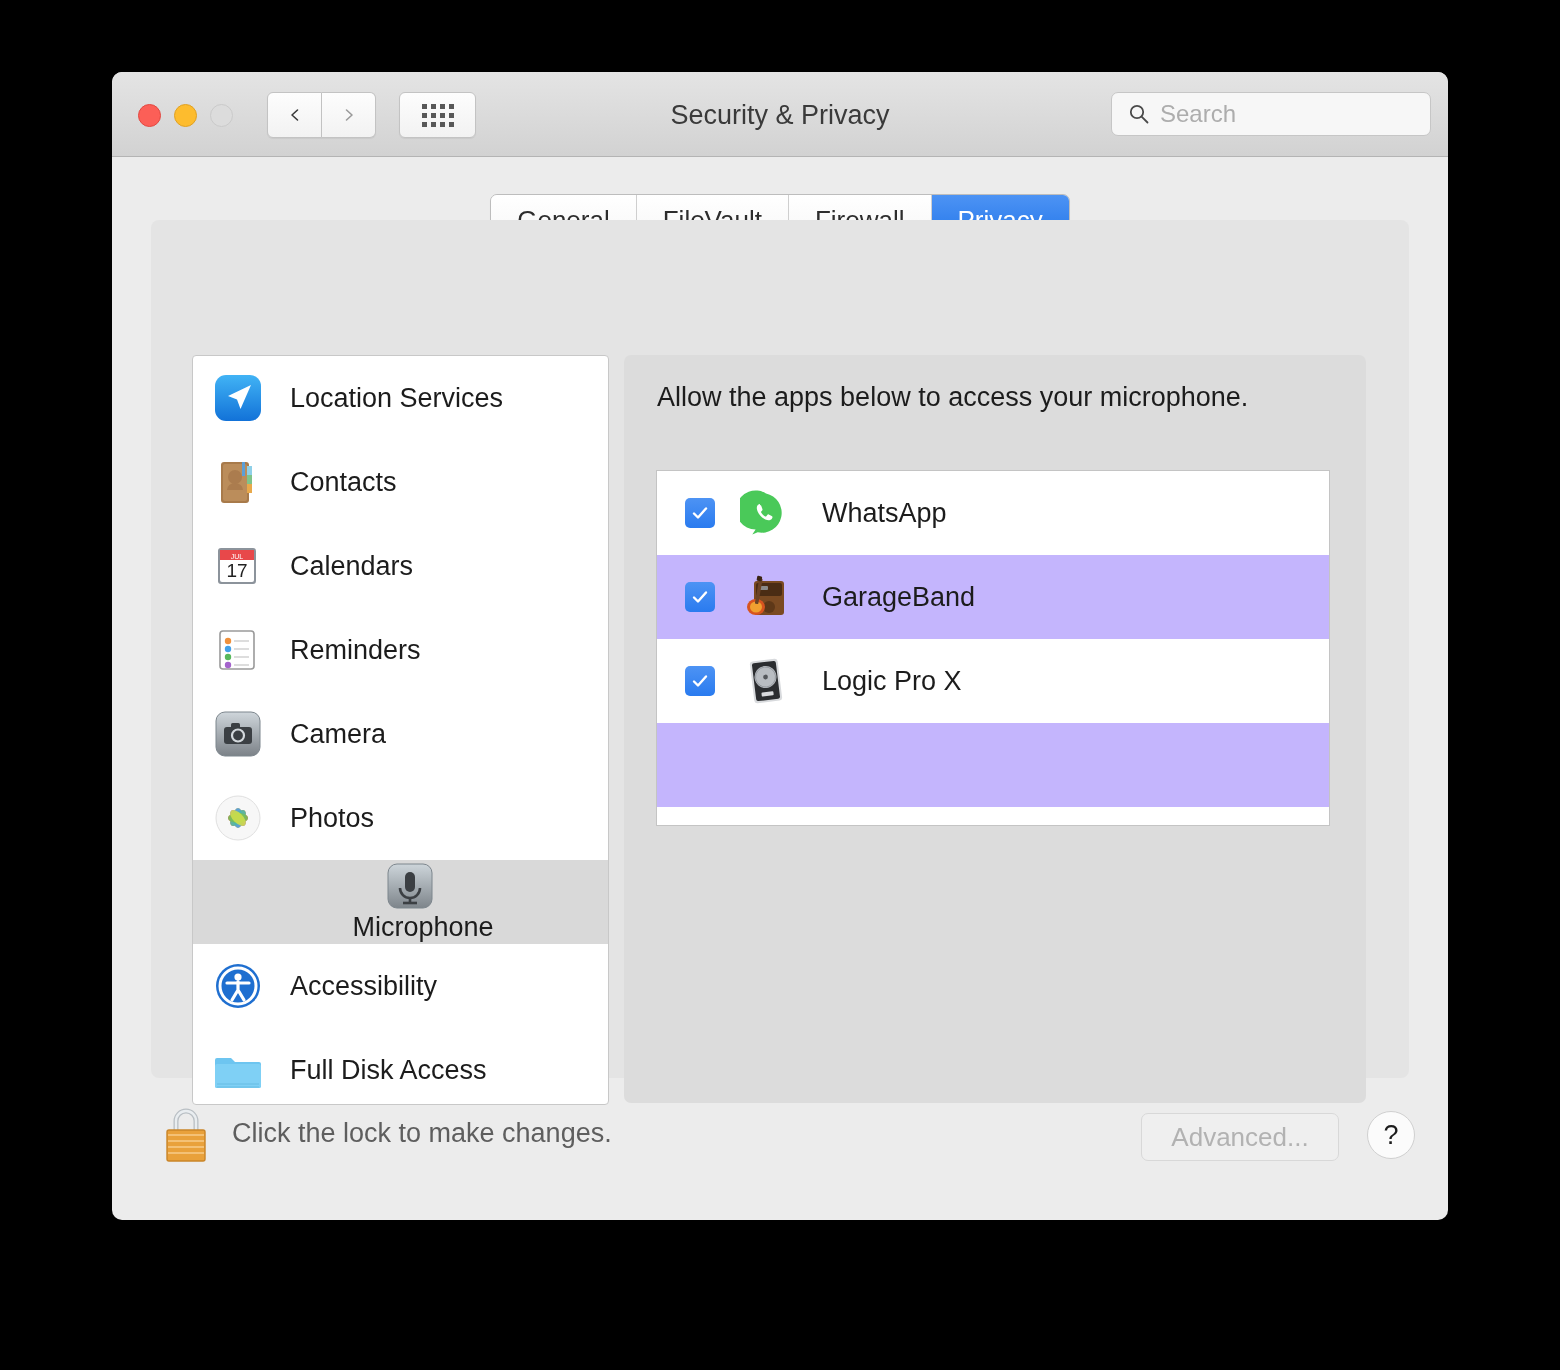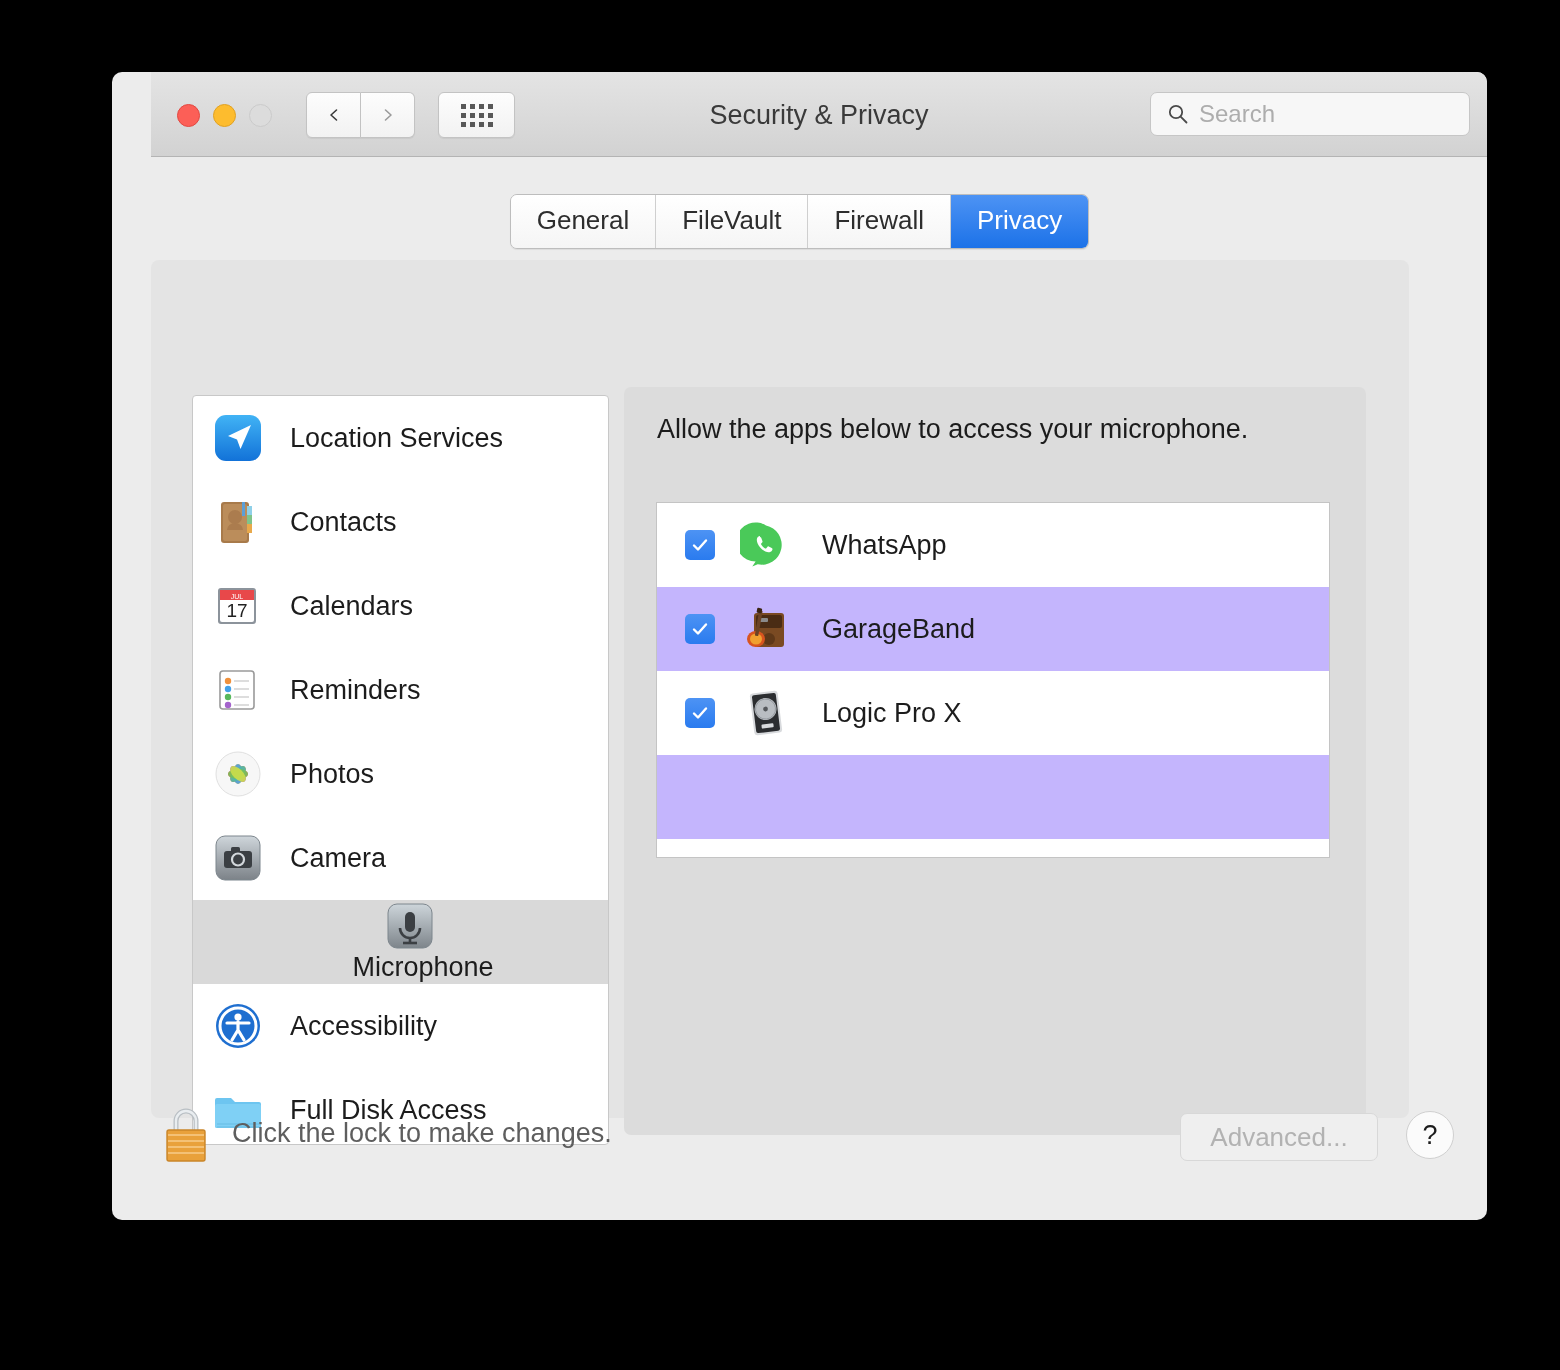--- a/index.html
+++ b/index.html
@@ -19,21 +19,20 @@
   .window {
     position: absolute;
     left: 112px;
     top: 72px;
     width: 1336px;
     height: 1148px;
     background: #ececec;
     border-radius: 10px;
     overflow: hidden;
     box-shadow: 0 12px 40px rgba(0,0,0,0.45);
-    padding-left: 39px;
   }
 
   
   .titlebar {
     position: relative;
     height: 84px;
     background: linear-gradient(to bottom, #e4e4e4 0%, #d2d2d2 100%);
     border-bottom: 1px solid #b4b4b4;
   }
   .traffic {
@@ -152,21 +151,20 @@
 
   
   .content {
     position: absolute;
     left: 39px;
     top: 148px;
     width: 1258px;
     height: 858px;
     background: #e4e4e4;
     border-radius: 8px;
-    margin-top: 40px;
   }
 
   
   .sidebar {
     position: absolute;
     left: 41px;
     top: 135px;
     width: 415px;
     height: 748px;
     background: #ffffff;
@@ -190,21 +188,21 @@
   .side-label {
     margin-left: 26px;
     font-size: 27px;
     color: #1c1c1c;
   }
 
   
   .rightpane {
     position: absolute;
     left: 473px;
-    top: 127px;
+    top: 135px;
     width: 742px;
     height: 748px;
     background: #dcdcdc;
     border-radius: 7px;
   }
   .pane-title {
     position: absolute;
     left: 33px;
     top: 27px;
     font-size: 27px;
@@ -422,57 +420,57 @@
             <circle cx="16" cy="25" r="3.2" fill="#43a0e8"></circle>
             <circle cx="16" cy="33" r="3.2" fill="#58b85c"></circle>
             <circle cx="16" cy="41" r="3.2" fill="#a463cc"></circle>
             <line x1="22" y1="17" x2="37" y2="17" stroke="#cfcfcf" stroke-width="1.4"></line>
             <line x1="22" y1="25" x2="37" y2="25" stroke="#cfcfcf" stroke-width="1.4"></line>
             <line x1="22" y1="33" x2="37" y2="33" stroke="#cfcfcf" stroke-width="1.4"></line>
             <line x1="22" y1="41" x2="37" y2="41" stroke="#cfcfcf" stroke-width="1.4"></line>
           </svg>
         </span>
         <span class="side-label">Reminders</span>
+      </div>
+
+      <div class="side-item">
+        <span class="side-icon">
+          <svg viewBox="0 0 52 52" width="52" height="52">
+            <defs>
+                <linearGradient id="camg" x1="0" y1="0" x2="0" y2="1">
+              <stop offset="0" stop-color="#cfd6db"></stop>
+                  <stop offset="1" stop-color="#7c8288"></stop>
+                </linearGradient>
+              </defs>
+            <rect x="4" y="4" width="44" height="44" rx="9" fill="url(#camg)" stroke="#7d868d" stroke-width="1"></rect>
+            <rect x="12" y="19" width="28" height="17" rx="3" fill="#3b3f43"></rect>
+            <rect x="19" y="15" width="9" height="5" rx="1.6" fill="#3b3f43"></rect>
+            <circle cx="26" cy="27.5" r="6" fill="#3b3f43" stroke="#d3d8dc" stroke-width="2.2"></circle>
+          </svg>
+        </span>
+        <span class="side-label">Camera</span>
       </div>
 
       <div class="side-item">
         <span class="side-icon">
           <svg viewBox="0 0 52 52" width="52" height="52">
             <circle cx="26" cy="26" r="22" fill="#f7f7f7" stroke="#e0e0e0" stroke-width="1"></circle>
             <g transform="translate(26,26)">
               <ellipse rx="5" ry="10" transform="rotate(0)" fill="#f6c93f" opacity="0.95"></ellipse>
               <ellipse rx="5" ry="10" transform="rotate(45)" fill="#f08a3c" opacity="0.95"></ellipse>
               <ellipse rx="5" ry="10" transform="rotate(90)" fill="#e8524c" opacity="0.95"></ellipse>
               <ellipse rx="5" ry="10" transform="rotate(135)" fill="#a85cc8" opacity="0.95"></ellipse>
               <ellipse rx="5" ry="10" transform="rotate(180)" fill="#4f9ce0" opacity="0.9"></ellipse>
               <ellipse rx="5" ry="10" transform="rotate(225)" fill="#4fb8a8" opacity="0.9"></ellipse>
               <ellipse rx="5" ry="10" transform="rotate(270)" fill="#76c05a" opacity="0.9"></ellipse>
               <ellipse rx="5" ry="10" transform="rotate(315)" fill="#cddd4a" opacity="0.9"></ellipse>
             </g>
           </svg>
         </span>
         <span class="side-label">Photos</span>
-      </div>
-
-      <div class="side-item">
-        <span class="side-icon">
-          <svg viewBox="0 0 52 52" width="52" height="52">
-            <defs>
-                <linearGradient id="camg" x1="0" y1="0" x2="0" y2="1">
-              <stop offset="0" stop-color="#cfd6db"></stop>
-                  <stop offset="1" stop-color="#7c8288"></stop>
-                </linearGradient>
-              </defs>
-            <rect x="4" y="4" width="44" height="44" rx="9" fill="url(#camg)" stroke="#7d868d" stroke-width="1"></rect>
-            <rect x="12" y="19" width="28" height="17" rx="3" fill="#3b3f43"></rect>
-            <rect x="19" y="15" width="9" height="5" rx="1.6" fill="#3b3f43"></rect>
-            <circle cx="26" cy="27.5" r="6" fill="#3b3f43" stroke="#d3d8dc" stroke-width="2.2"></circle>
-          </svg>
-        </span>
-        <span class="side-label">Camera</span>
       </div>
 
       <div class="side-item selected">
         <span class="side-icon">
           <svg viewBox="0 0 52 52" width="52" height="52">
             <defs>
                 <linearGradient id="micg" x1="0" y1="0" x2="0" y2="1">
               <stop offset="0" stop-color="#cdd5da"></stop>
                   <stop offset="1" stop-color="#7e858b"></stop>
                 </linearGradient>

